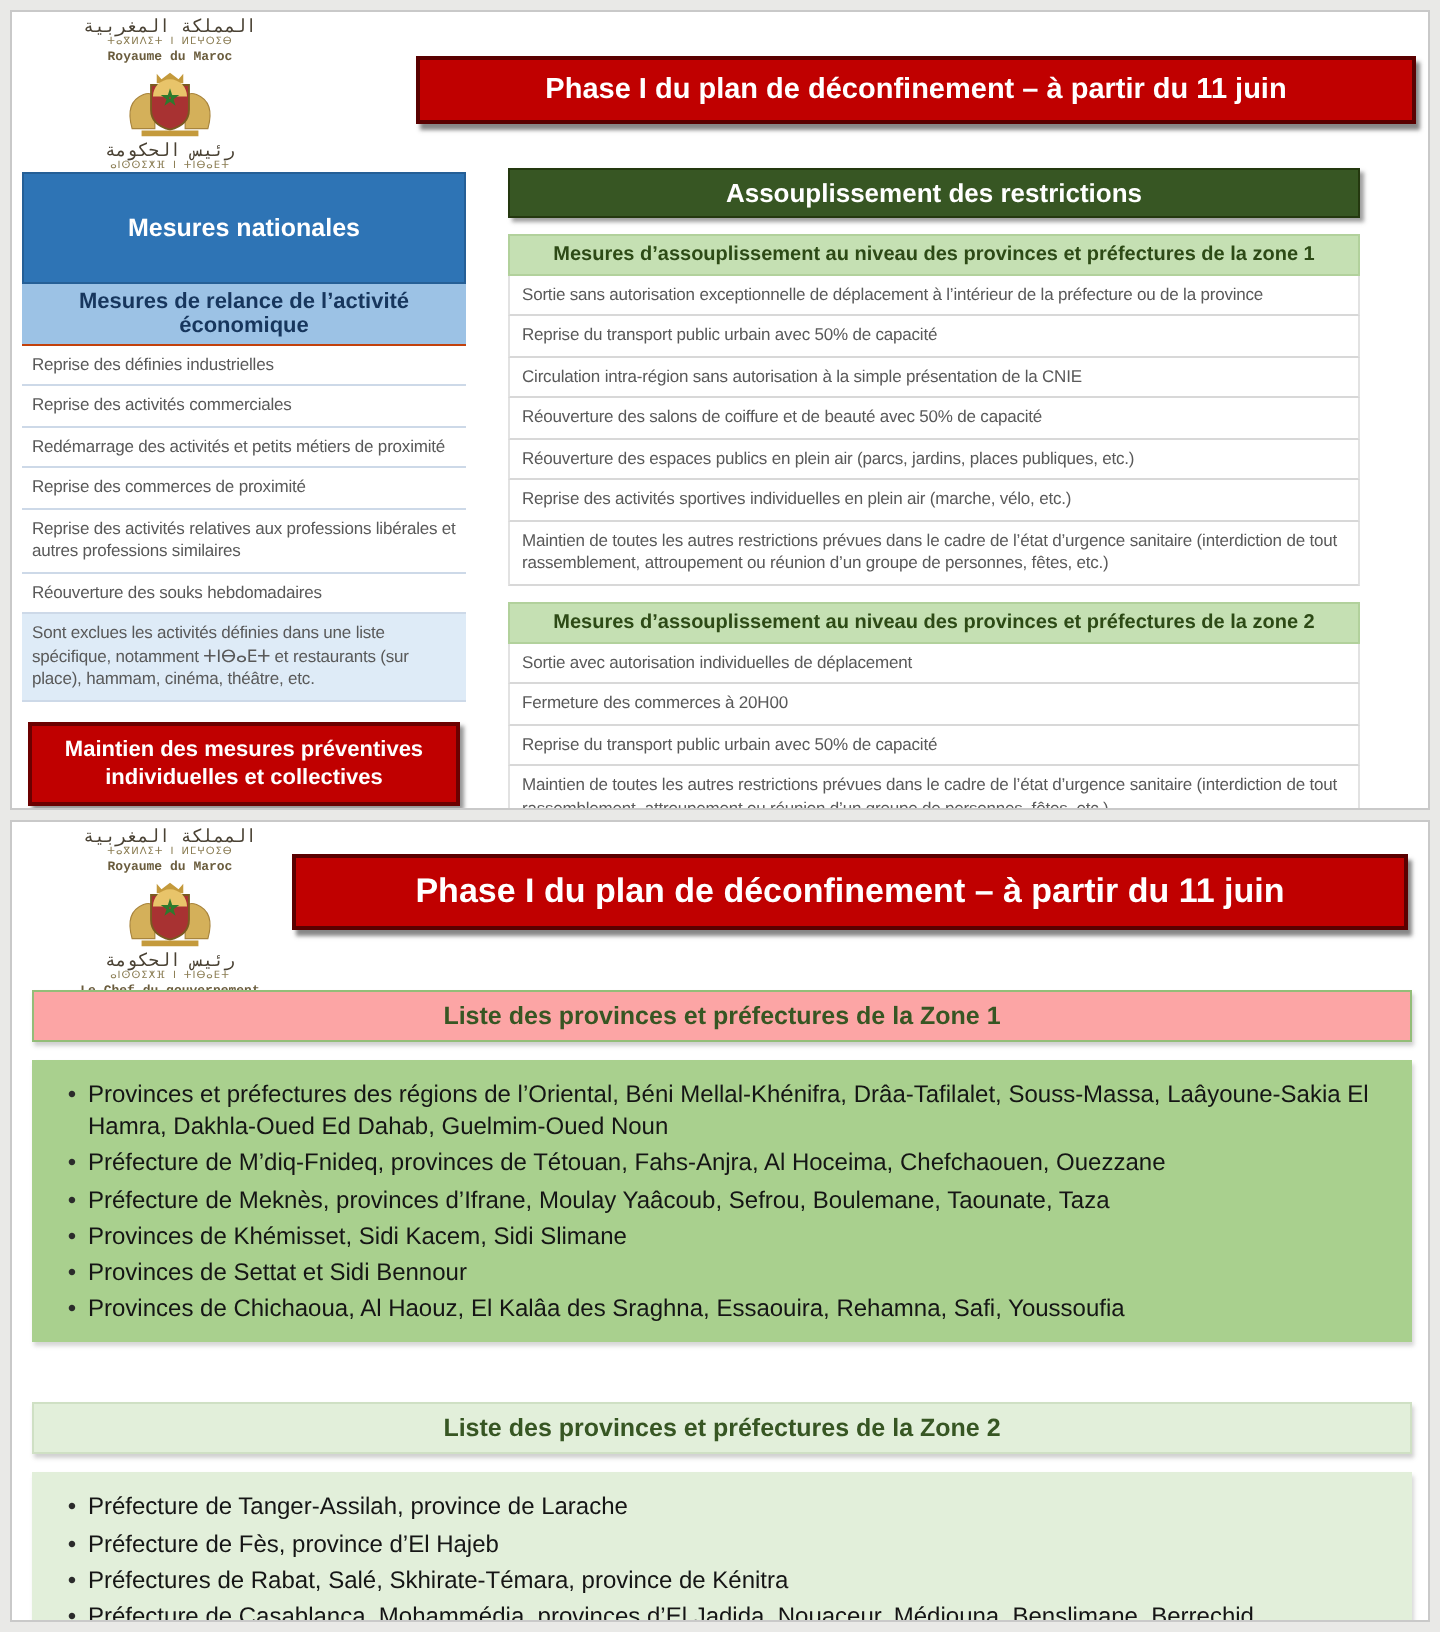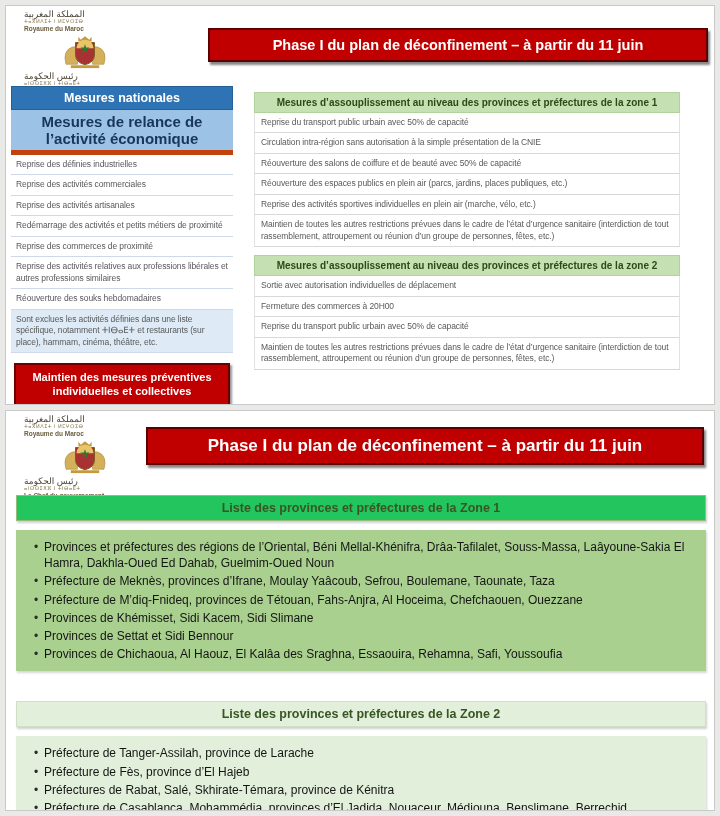--- a/index.html
+++ b/index.html
@@ -10,45 +10,45 @@
     -webkit-font-smoothing:antialiased;
   }
   .panel{
     position:absolute;left:5px;width:710px;background:#ffffff;
     border:1px solid #c9c9c9;box-sizing:border-box;overflow:hidden;
   }
   #panel1{top:5px;height:400px;}
   #panel2{top:410px;height:401px;}
 
   
-  .logo{position:absolute;left:18px;top:3px;width:122px;text-align:left;line-height:1.15;color:#4a463b;}
+  .logo{position:absolute;left:18px;top:3px;width:122px;text-align:center;line-height:1.15;color:#4a463b;font-family:Liberation Mono, monospace;}
   .logo .ar{font-size:9px;color:#4a4234;}
   .logo .tif{font-size:5px;color:#8a7c52;letter-spacing:.5px;}
   .logo .fr{font-size:6.5px;color:#6b5d3e;font-weight:bold;}
   .logo svg{display:block;margin:1px auto;}
 
   
   .banner{
     position:absolute;background:#c00000;border:2px solid #5a0000;
     box-shadow:2px 3px 2px rgba(70,70,70,.65);
     color:#ffffff;font-weight:bold;text-align:center;
     display:flex;align-items:center;justify-content:center;box-sizing:border-box;
   }
   #banner1{left:202px;top:22px;width:500px;height:34px;font-size:14.5px;}
   #banner2{left:140px;top:16px;width:558px;height:38px;font-size:17px;}
 
   
   .left-col{position:absolute;left:5px;top:80px;width:222px;}
   .blue-header{
     background:#2e74b5;border:1px solid #255f96;color:#ffffff;font-weight:bold;
-    font-size:12.5px;text-align:center;padding:4px 2px;
+    font-size:12.5px;text-align:center;padding:20px 2px;
   }
   .blue-sub{
-    background:#9cc2e5;color:#17365d;font-weight:bold;font-size:15px;
-    text-align:center;padding:3px 2px;border-bottom:5px solid #c2410c;
+    background:#9cc2e5;color:#17365d;font-weight:bold;font-size:11px;
+    text-align:center;padding:3px 2px;border-bottom:1px solid #c2410c;
   }
   .lrow{
     font-size:8.5px;letter-spacing:-.1px;color:#595959;background:#ffffff;
     padding:4px 5px;border-bottom:1px solid #cdd9e8;line-height:1.35;
   }
   .lrow.hl{background:#deebf7;}
   .red-box{
     background:#c00000;border:2px solid #6b0000;box-shadow:2px 2px 2px rgba(80,80,80,.6);
     color:#ffffff;font-weight:bold;font-size:11px;text-align:center;
     padding:5px 8px;margin:10px 3px 0 3px;line-height:1.3;
@@ -69,21 +69,21 @@
     padding:4px 6px;border-bottom:1px solid #d8d8d8;border-left:1px solid #e2e2e2;
     border-right:1px solid #e2e2e2;line-height:1.35;
   }
 
   
   .zones{position:absolute;left:10px;top:84px;width:690px;}
   .zone-header{
     font-weight:bold;font-size:12.5px;text-align:center;padding:5px 2px;
     color:#375623;box-shadow:1px 2px 2px rgba(120,120,120,.35);
   }
-  .zh-dark{background:#22c55e;border:1px solid #93bd78;}
+  .zh-dark{background:#fca5a5;border:1px solid #93bd78;}
   .zh-light{background:#e2efda;border:1px solid #cfe0c4;}
   .zone-box{margin-top:9px;padding:7px 12px;box-shadow:1px 2px 2px rgba(120,120,120,.3);}
   .zb-dark{background:#a9d08e;}
   .zb-light{background:#e2efda;}
   .zitem{
     display:flex;font-size:12px;font-weight:normal;color:#151515;
     line-height:1.35;margin:2px 0;
   }
   .blt{flex:0 0 16px;text-align:center;}
   .blt::before{content:"•";color:#2b2b2b;}
@@ -113,32 +113,33 @@
     <div class="fr">Le Chef du gouvernement</div>
   </div>
 
   <div class="banner" id="banner1">Phase I du plan de déconfinement – à partir du 11 juin</div>
 
   <div class="left-col">
     <div class="blue-header">Mesures nationales</div>
     <div class="blue-sub">Mesures de relance de l’activité économique</div>
     <div class="lrow">Reprise des définies industrielles</div>
     <div class="lrow">Reprise des activités commerciales</div>
-    <div class="lrow">Reprise des activités artisanales</div>
     <div class="lrow">Redémarrage des activités et petits métiers de proximité</div>
     <div class="lrow">Reprise des commerces de proximité</div>
     <div class="lrow">Reprise des activités relatives aux professions libérales et autres professions similaires</div>
     <div class="lrow">Réouverture des souks hebdomadaires</div>
     <div class="lrow hl">Sont exclues les activités définies dans une liste spécifique, notamment ⵜⵏⴱⴰⴹⵜ et restaurants (sur place), hammam, cinéma, théâtre, etc.</div>
     <div class="red-box">Maintien des mesures préventives individuelles et collectives</div>
     <div class="red-box" style="margin-top:18px;font-family:Liberation Mono, monospace;">Contrôle continu et évaluation</div>
   </div>
 
   <div class="right-col">
+    <div class="green-header">Assouplissement des restrictions</div>
     <div class="green-sub">Mesures d’assouplissement au niveau des provinces et préfectures de la zone 1</div>
+    <div class="rrow">Sortie sans autorisation exceptionnelle de déplacement à l’intérieur de la préfecture ou de la province</div>
     <div class="rrow">Reprise du transport public urbain avec 50% de capacité</div>
     <div class="rrow">Circulation intra-région sans autorisation à la simple présentation de la CNIE</div>
     <div class="rrow">Réouverture des salons de coiffure et de beauté avec 50% de capacité</div>
     <div class="rrow">Réouverture des espaces publics en plein air (parcs, jardins, places publiques, etc.)</div>
     <div class="rrow">Reprise des activités sportives individuelles en plein air (marche, vélo, etc.)</div>
     <div class="rrow">Maintien de toutes les autres restrictions prévues dans le cadre de l’état d’urgence sanitaire (interdiction de tout rassemblement, attroupement ou réunion d’un groupe de personnes, fêtes, etc.)</div>
     <div class="green-sub">Mesures d’assouplissement au niveau des provinces et préfectures de la zone 2</div>
     <div class="rrow">Sortie avec autorisation individuelles de déplacement</div>
     <div class="rrow">Fermeture des commerces à 20H00</div>
     <div class="rrow">Reprise du transport public urbain avec 50% de capacité</div>
@@ -170,25 +171,25 @@
 
   <div class="zones">
     <div class="zone-header zh-dark">Liste des provinces et préfectures de la Zone 1</div>
     <div class="zone-box zb-dark">
       <div class="zitem">
           <span class="blt"></span>
           <span class="ztext">Provinces et préfectures des régions de l’Oriental, Béni Mellal-Khénifra, Drâa-Tafilalet, Souss-Massa, Laâyoune-Sakia El Hamra, Dakhla-Oued Ed Dahab, Guelmim-Oued Noun</span>
         </div>
       <div class="zitem">
           <span class="blt"></span>
+          <span class="ztext">Préfecture de M’diq-Fnideq, provinces de Tétouan, Fahs-Anjra, Al Hoceima, Chefchaouen, Ouezzane</span>
+        </div>
+      <div class="zitem">
+          <span class="blt"></span>
           <span class="ztext">Préfecture de Meknès, provinces d’Ifrane, Moulay Yaâcoub, Sefrou, Boulemane, Taounate, Taza</span>
-        </div>
-      <div class="zitem">
-          <span class="blt"></span>
-          <span class="ztext">Préfecture de M’diq-Fnideq, provinces de Tétouan, Fahs-Anjra, Al Hoceima, Chefchaouen, Ouezzane</span>
         </div>
       <div class="zitem">
           <span class="blt"></span>
           <span class="ztext">Provinces de Khémisset, Sidi Kacem, Sidi Slimane</span>
         </div>
       <div class="zitem">
           <span class="blt"></span>
           <span class="ztext">Provinces de Settat et Sidi Bennour</span>
         </div>
       <div class="zitem">

